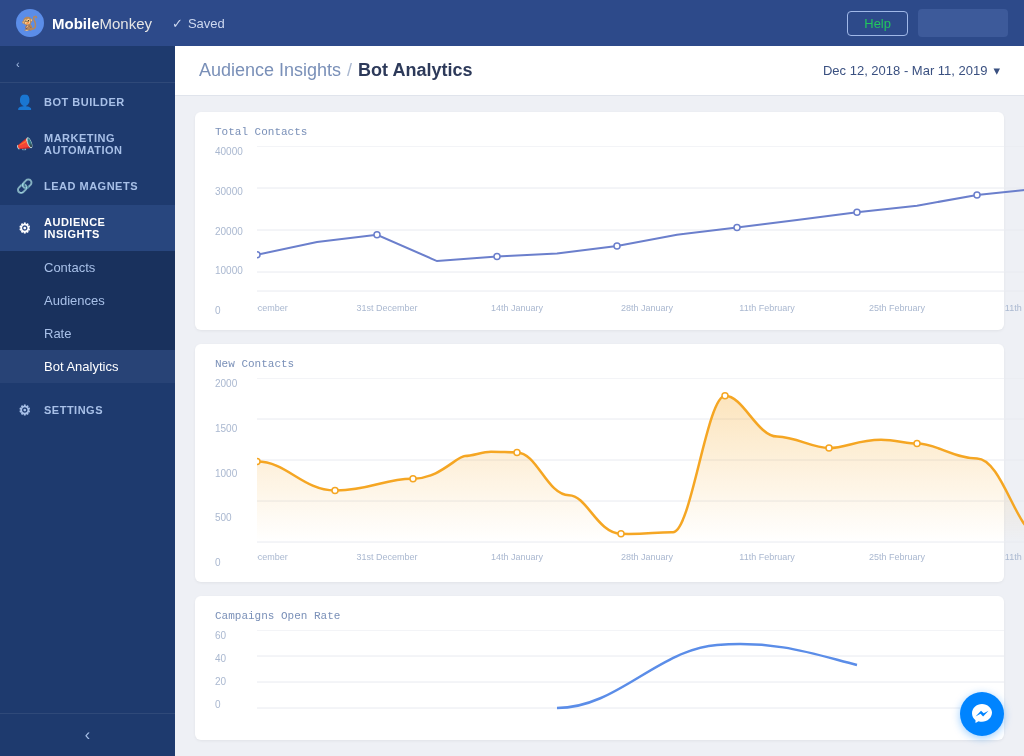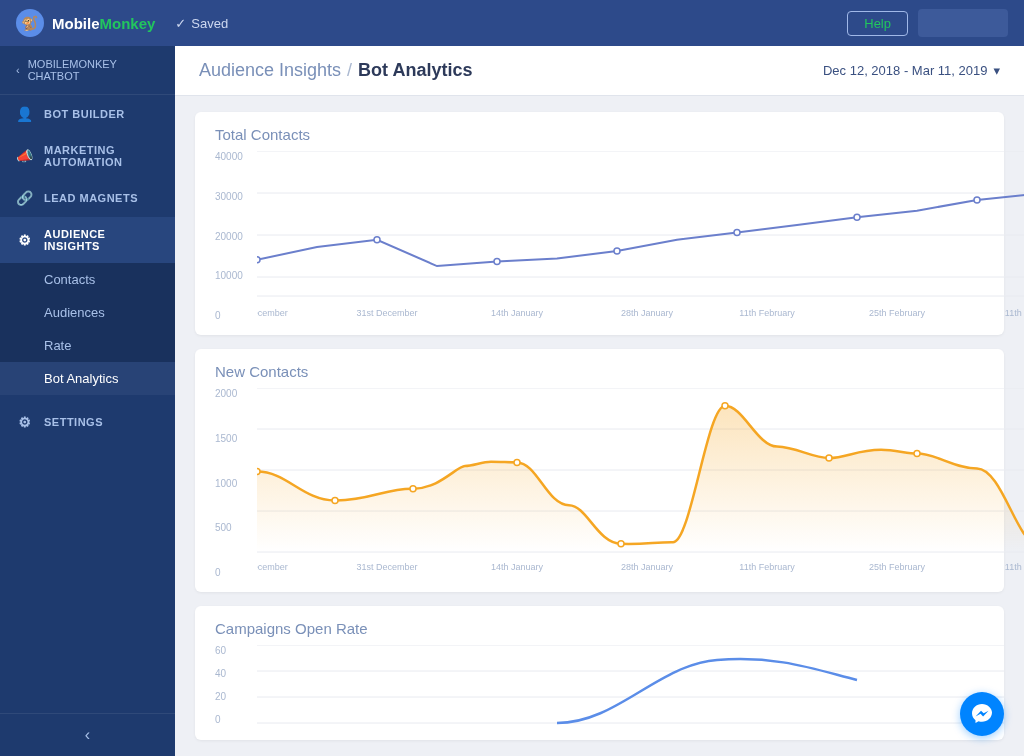--- a/index.html
+++ b/index.html
@@ -23,21 +23,21 @@
       font-size: 15px;
     }
     .logo-icon {
       width: 28px; height: 28px;
       background: #5b8de8;
       border-radius: 50%;
       display: flex; align-items: center; justify-content: center;
       color: white; font-size: 14px;
     }
     .logo-text { color: white; }
-    .logo-text span { color: #22c55e; font-weight: bold; }
+    .logo-text span { color: #e5e5e5; font-weight: normal; }
     .topbar-center { flex: 1; display: flex; align-items: center; padding-left: 20px; }
     .saved-badge { color: #cdd8f0; font-size: 13px; display: flex; align-items: center; gap: 5px; }
     .topbar-right { display: flex; align-items: center; gap: 10px; }
     .help-btn {
       border: 1.5px solid #a0b8e8;
       background: transparent;
       color: #22c55e;
       padding: 4px 16px;
       border-radius: 4px;
       font-size: 13px;
@@ -146,23 +146,24 @@
       gap: 14px;
     }
 
     .chart-card {
       background: white;
       border-radius: 6px;
       padding: 14px 20px 10px;
       box-shadow: 0 1px 3px rgba(0,0,0,0.06);
     }
     .chart-label {
-      font-size: 15px;
+      font-size: 11px;
       color: #7a90b8;
       margin-bottom: 8px;
+      font-family: Liberation Mono, monospace;
     }
     .chart-container {
       position: relative;
     }
 
     
     .y-axis {
       position: absolute;
       left: 0;
       top: 0;
@@ -221,21 +222,20 @@
     <button class="help-btn">Help</button>
     <div class="user-avatar"></div>
   </div>
 </div>
 
 <div class="main-layout">
 
   <div class="sidebar">
     <div class="sidebar-back">
       <span>‹</span>
-      <span>MOBILEMONKEY CHATBOT</span>
     </div>
 
     <div class="sidebar-item">
       <span class="sidebar-icon">👤</span>
       <span>BOT BUILDER</span>
     </div>
 
     <div class="sidebar-item">
       <span class="sidebar-icon">📣</span>
       <span>MARKETING AUTOMATION</span>

